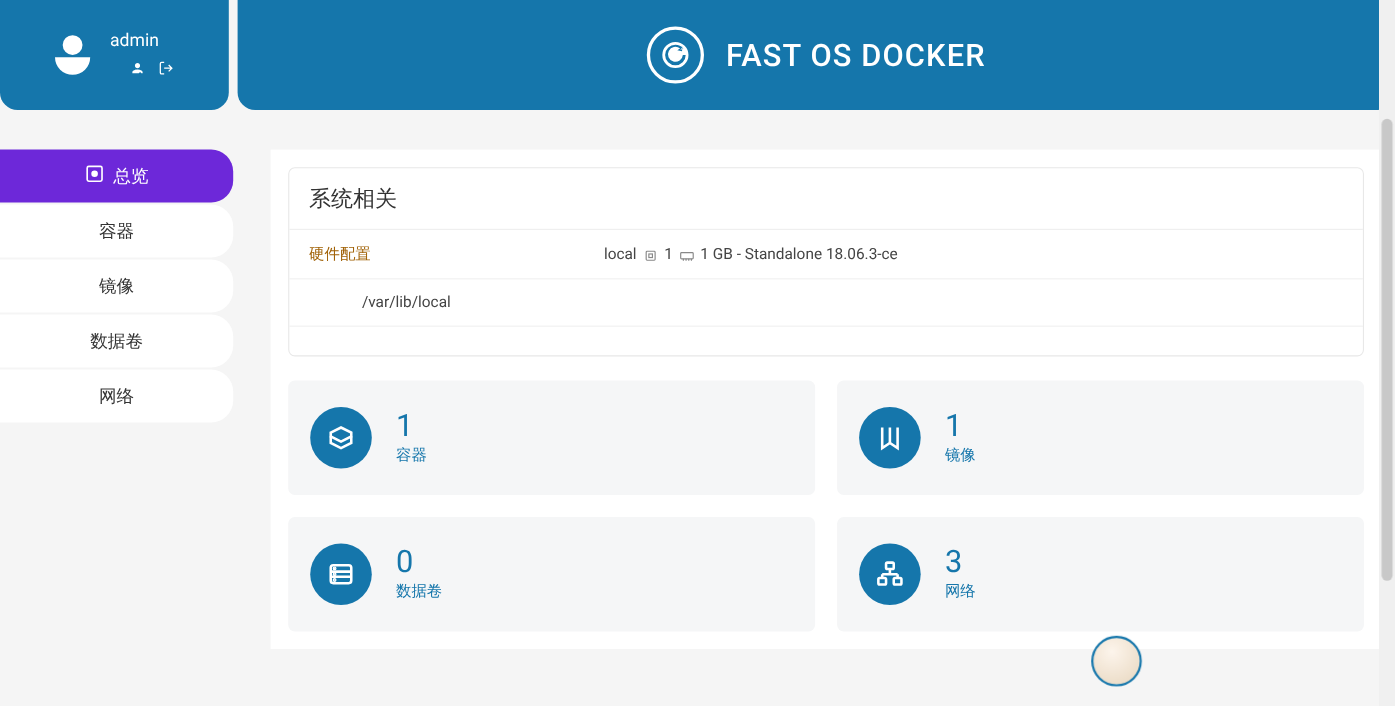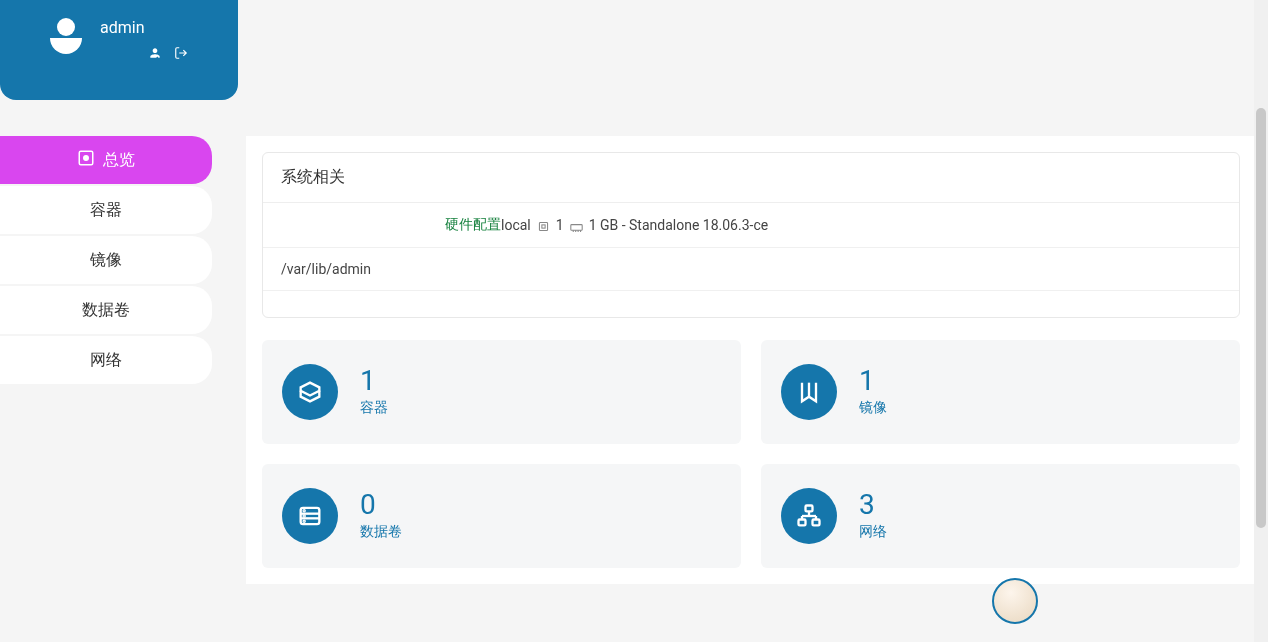--- a/index.html
+++ b/index.html
@@ -5,25 +5,26 @@
     * { margin: 0; padding: 0; box-sizing: border-box; }
     body {
       font-family: -apple-system, BlinkMacSystemFont, "Segoe UI", Roboto, "Helvetica Neue", Arial, sans-serif;
       background: #f5f5f5;
       width: 1268px;
       height: 642px;
       overflow: hidden;
     }
     .top-container { display: flex; height: 100px; gap: 8px; }
     .user-panel {
-      width: 238px;
+      width: 208px;
       background: #1576ab;
       border-bottom-left-radius: 16px;
       border-bottom-right-radius: 16px;
       display: flex;
+      align-items: center;
       padding: 18px 20px;
     }
     .avatar-wrap { display: flex; flex-direction: column; align-items: center; gap: 0; margin-right: 18px; margin-left: 30px;}
     .avatar-head { width: 18px; height: 18px; border-radius: 50%; background: #fff; }
     .avatar-body { width: 32px; height: 16px; background: #fff; border-radius: 0 0 20px 20px; margin-top: 2px; }
     .user-info { color: #fff; flex: 1; }
     .user-name { font-size: 16px; margin-bottom: 8px; }
     .user-actions { display: flex; gap: 12px; justify-content: flex-end; padding-right: 30px;}
     .user-actions svg { width: 14px; height: 14px; cursor: pointer; }
     .brand-panel {
@@ -52,50 +53,50 @@
       height: 48px;
       display: flex;
       align-items: center;
       justify-content: center;
       font-size: 16px;
       color: #333;
       cursor: pointer;
       margin-bottom: 2px;
       gap: 8px;
     }
-    .nav-item.active { background: #d946ef; color: #fff; font-weight: 500; }
+    .nav-item.active { background: #6d28d9; color: #fff; font-weight: 500; }
     .nav-item svg { width: 18px; height: 18px; }
     .content {
       flex: 1;
       background: #fff;
       margin-left: 28px;
       margin-right: 12px;
       padding: 16px;
     }
     .panel {
       border: 1px solid #e8e8e8;
       border-radius: 6px;
       background: #fff;
     }
     .panel-title {
       padding: 14px 18px;
-      font-size: 16px;
+      font-size: 20px;
       color: #333;
       border-bottom: 1px solid #eee;
     }
     .info-row {
       display: flex;
       padding: 13px 18px;
       font-size: 14px;
       color: #555;
       border-bottom: 1px solid #f0f0f0;
     }
     .info-row:last-child { border-bottom: none; }
-    .info-label { width: 220px; color: #15803d; text-align: right;}
-    .info-value { flex: 1; color: #444; display: flex; align-items: center; gap: 6px;}
+    .info-label { width: 220px; color: #a16207;}
+    .info-value { flex: 1; color: #444; display: flex; align-items: center; gap: 6px; margin-left: 48px;}
     .inline-icon { width: 13px; height: 11px; display: inline-block; }
     .cards {
       display: grid;
       grid-template-columns: 1fr 1fr;
       gap: 20px;
       margin-top: 22px;
     }
     .card {
       background: #f5f6f7;
       border-radius: 6px;
@@ -148,20 +149,28 @@
               <path d="M12 12c2.2 0 4-1.8 4-4s-1.8-4-4-4-4 1.8-4 4 1.8 4 4 4zm0 2c-2.7 0-8 1.3-8 4v2h10l2-2 2 2h2v-2c0-2.7-5.3-4-8-4z"></path>
             </svg>
         </span>
         <span>
           <svg viewBox="0 0 24 24" fill="none" stroke="#fff" stroke-width="2">
               <path d="M9 21H5a2 2 0 01-2-2V5a2 2 0 012-2h4M16 17l5-5-5-5M21 12H9"></path>
             </svg>
         </span>
       </div>
     </div>
+  </div>
+  <div class="brand-panel">
+    <div class="brand-logo">
+      <svg viewBox="0 0 40 40" width="34" height="34">
+          <path fill="#fff" d="M20 6a14 14 0 100 28 14 14 0 000-28zm0 3a11 11 0 018.5 4l-3.5 2L28 11l-1 5-5-1 3-2A8 8 0 1028 20h3a11 11 0 11-11-11z"></path>
+        </svg>
+    </div>
+    <div class="brand-title">FAST OS DOCKER</div>
   </div>
 </div>
 
 <div class="main-container">
   <div class="sidebar">
     <div class="nav-item active">
       <span>
         <svg viewBox="0 0 24 24" fill="none" stroke="#fff" stroke-width="2">
             <rect x="3" y="3" width="18" height="18" rx="2"></rect>
             <circle cx="12" cy="12" r="3" fill="#fff"></circle>
@@ -205,21 +214,21 @@
                 <line x1="7" y1="9" x2="7" y2="11"></line>
                 <line x1="10" y1="9" x2="10" y2="11"></line>
                 <line x1="13" y1="9" x2="13" y2="11"></line>
               </svg>
           </span>
           <span>1 GB - Standalone 18.06.3-ce</span>
         </div>
       </div>
 
       <div class="info-row">
-        <div class="info-value">/var/lib/admin</div>
+        <div class="info-value">/var/lib/local</div>
       </div>
 
       <div class="info-row">
       </div>
     </div>
 
     <div class="cards">
       <div class="card">
         <div class="card-icon">
           <svg viewBox="0 0 24 24" fill="none" stroke="#fff" stroke-width="2">

